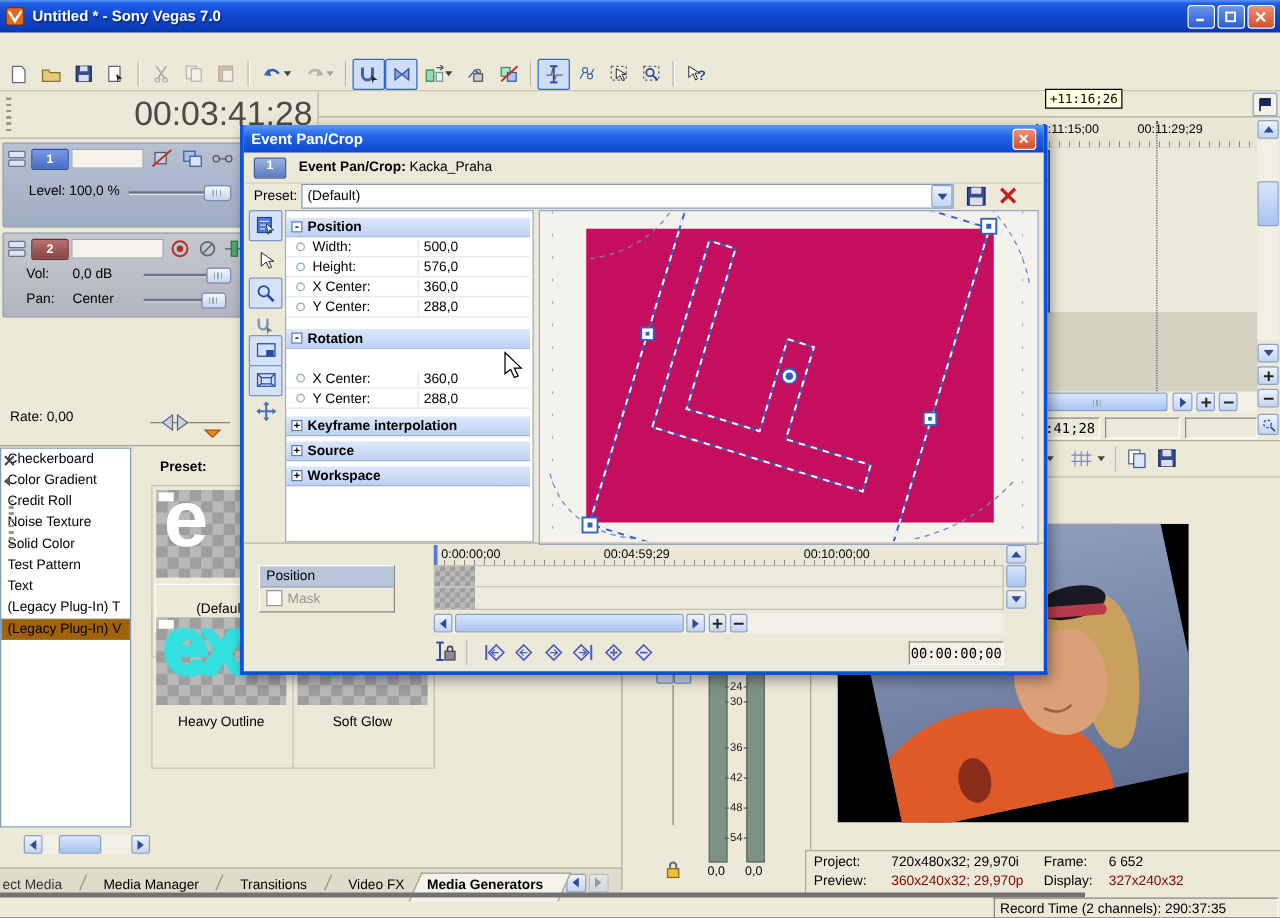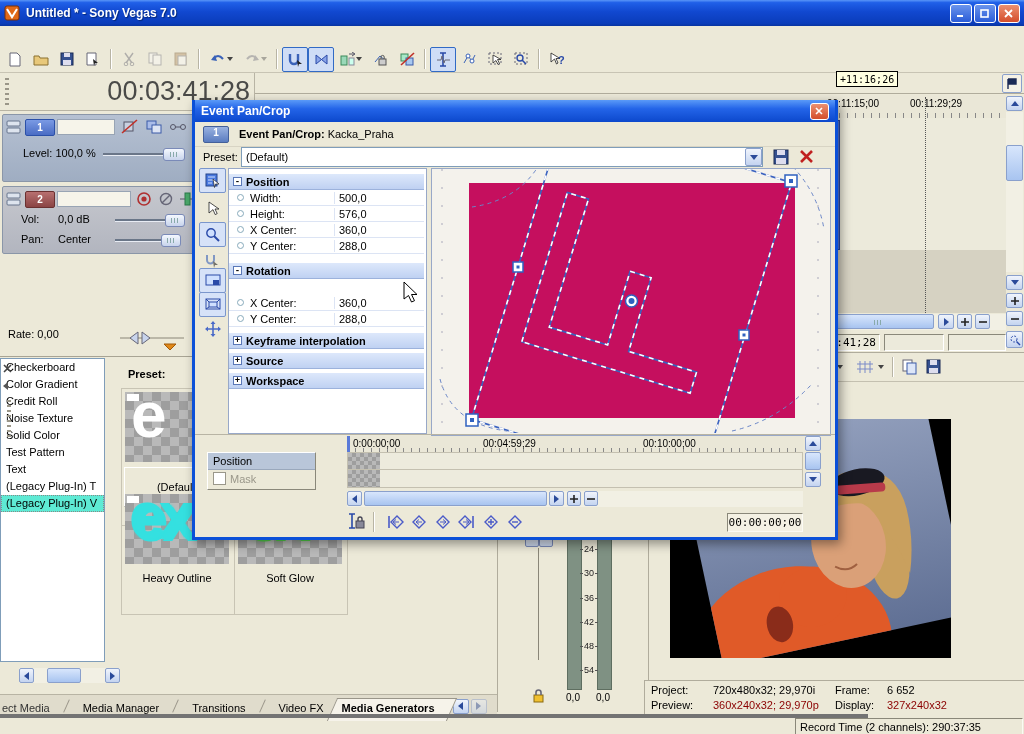--- a/index.html
+++ b/index.html
@@ -36,21 +36,21 @@
   
   .trackhdr{left:2px;width:252px;box-sizing:border-box;border:1px solid #8a96a8;border-radius:2px}
   .badge{width:28px;height:15px;border-radius:2px;color:#fff;font-weight:bold;font-size:10px;display:flex;align-items:center;justify-content:center}
   .namefield{background:#f6f4ea;border:1px solid #98a4b4;height:14px;width:48px}
   .slider-groove{height:2px;background:#6a7688;border-bottom:1px solid #e8ecf4}
   .slider-handle{width:20px;height:11px;background:linear-gradient(180deg,#f4f8fe,#c8d4ec);border:1px solid #7a8ab8;border-radius:3px;display:flex;align-items:center;justify-content:center}
   .grip{width:8px;height:5px;background:repeating-linear-gradient(90deg,#8aa 0 1px,transparent 1px 3px)}
   
   #genlist{left:18px;top:364px;width:103px;height:302px;background:#fff;border:1px solid #7f9db9;overflow:hidden}
   #genlist .it{height:17px;line-height:17px;padding-left:5px;white-space:nowrap}
-  #genlist .it.sel{background:#5eead4;outline:1px dotted #888;outline-offset:-1px}
+  #genlist .it.sel{background:#a16207;outline:1px dotted #888;outline-offset:-1px}
   .checker{background-color:#b9b9b9;background-image:linear-gradient(45deg,#9e9e9e 25%,transparent 25%,transparent 75%,#9e9e9e 75%),linear-gradient(45deg,#9e9e9e 25%,transparent 25%,transparent 75%,#9e9e9e 75%);background-size:18px 18px;background-position:0 0,9px 9px;overflow:hidden;position:relative}
   .thumb-letter{position:absolute;left:6px;top:-14px;font:bold 64px "Liberation Sans",sans-serif;letter-spacing:-6px}
   .corner-dot{position:absolute;left:2px;top:2px;width:12px;height:7px;background:#fff}
   .preset-label{font-size:11px;text-align:center}
   
   .tabsep{width:1px;height:14px;background:#9a968a;transform:rotate(24deg);margin:0 10px}
   
   #dlg{left:192px;top:100px;width:640px;height:437px;background:#ece9d8;border:3px solid #0b50d8;border-top:0;box-sizing:content-box;box-shadow:3px 4px 10px rgba(0,0,0,.4);z-index:50}
   #dlgtitle{position:absolute;left:0;top:0;width:640px;height:22px;background:linear-gradient(180deg,#5a9af8 0%,#2364e8 40%,#0c48cc 100%);color:#fff;font-weight:bold;font-size:12px;display:flex;align-items:center;padding:0 6px;box-sizing:border-box}
   .phead{position:absolute;left:0;width:195px;height:17px;background:linear-gradient(180deg,#dde8fb,#bfd1f2);border-top:1px solid #fff;border-bottom:1px solid #9cb2dc;font-weight:bold;display:flex;align-items:center;box-sizing:border-box}
@@ -528,21 +528,21 @@
 
   <div class="a" style="left:497px;top:356px;width:151px;height:356px;border-left:1px solid #b0ac9c">
     <div class="a" style="left:27px;top:177px;width:28px;height:13px;display:flex">
       <span style="width:13px;height:12px;background:linear-gradient(180deg,#f2f6fc,#c6d2e8);border:1px solid #7a8ab8;border-radius:2px"></span>
       <span style="width:13px;height:12px;background:linear-gradient(180deg,#f2f6fc,#c6d2e8);border:1px solid #7a8ab8;border-radius:2px"></span>
     </div>
     <div class="a" style="left:40px;top:192px;width:1px;height:112px;background:#8a8678"></div>
     <div class="a" style="left:69px;top:180px;width:13px;height:152px;background:#7f9183;border:1px solid #5e6e60"></div>
     <div class="a" style="left:99px;top:180px;width:13px;height:152px;background:#7f9183;border:1px solid #5e6e60"></div>
     <span class="mtick" style="left:80px;top:188px"><span>24</span></span>
-    <span class="mtick" style="left:80px;top:212px"><span>30</span></span>
+    <span class="mtick" style="left:80px;top:200px"><span>30</span></span>
     <span class="mtick" style="left:80px;top:237px"><span>36</span></span>
     <span class="mtick" style="left:80px;top:261px"><span>42</span></span>
     <span class="mtick" style="left:80px;top:285px"><span>48</span></span>
     <span class="mtick" style="left:80px;top:309px"><span>54</span></span>
     <svg class="a" style="left:34px;top:332px" width="13" height="15">
         <rect x="2" y="7" width="9" height="7" fill="#f0c030" stroke="#8a6a10"></rect>
         <path d="M4,7 v-2.5 a2.5,2.5 0 0 1 5,0 v2.5" fill="none" stroke="#667" stroke-width="1.6"></path>
       </svg>
     <span class="a" style="left:62px;top:336px;width:26px;text-align:center;font-size:10px">0,0</span>
     <span class="a" style="left:92px;top:336px;width:26px;text-align:center;font-size:10px">0,0</span>

